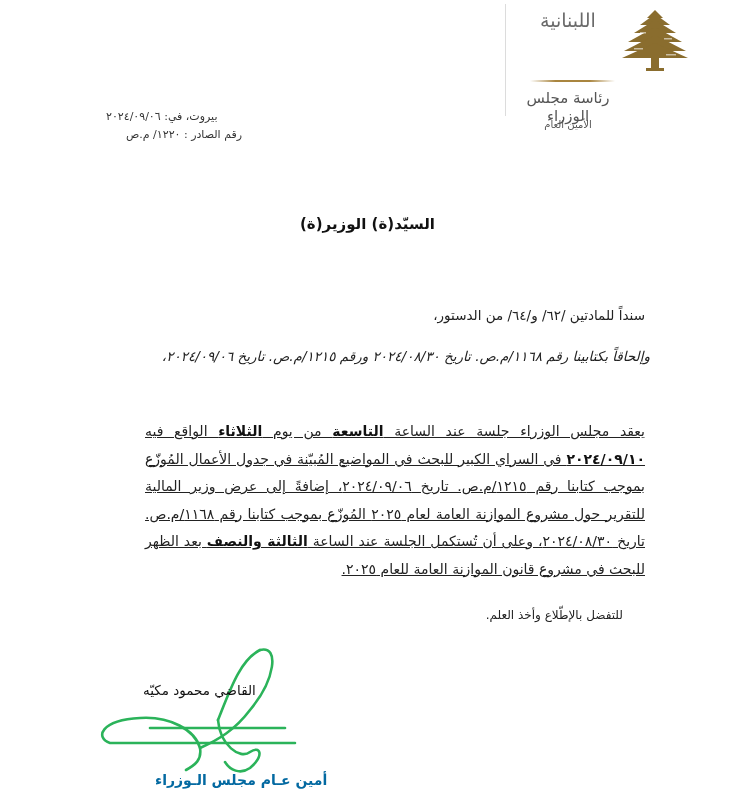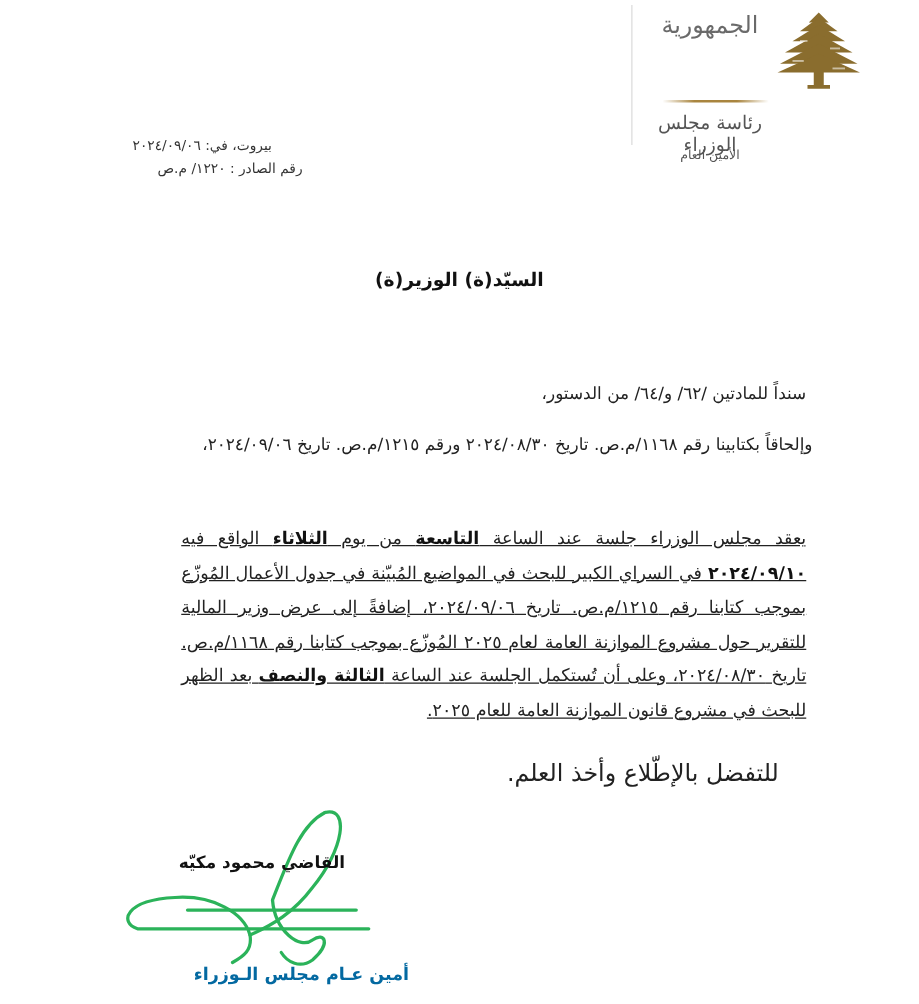--- a/index.html
+++ b/index.html
@@ -29,30 +29,30 @@
   .meta-line { font-size: 11px; color: #333; right: 595px; white-space: nowrap; }
   #meta-date { top: 110px; left: 90px; right: auto; margin-left: 16px; }
   #meta-ref { top: 128px; left: 94px; right: auto; margin-left: 32px; }
 
   
   #addressee { top: 215px; left: 0; width: 735px; text-align: center; font-weight: bold; font-size: 15px; color: #111; }
 
   
   .para { right: 90px; font-size: 13.5px; color: #222; white-space: nowrap; text-align: right; }
   #ref-line-1 { top: 307px; }
-  #ref-line-2 { top: 348px; right: 85px; }
+  #ref-line-2 { top: 348px; right: 85px; font-style: italic; }
 
   #main-paragraph { top: 418px; right: 90px; width: 500px; font-size: 14px; line-height: 27.5px; color: #222; text-align: justify; text-align-last: right; text-decoration: underline; }
   #main-paragraph b { color: #111; }
 
-  #closing { top: 608px; right: 112px; font-size: 19px; color: #222; margin-left: 16px; }
+  #closing { top: 608px; right: 112px; font-size: 12px; color: #222; margin-left: 16px; }
 
   
   #signature-drawing { left: 100px; top: 640px; width: 260px; height: 140px; }
-  #signatory-name { top: 682px; left: 143px; font-size: 13.5px; font-weight: bold; color: #111; white-space: nowrap; }
+  #signatory-name { top: 682px; left: 143px; font-size: 13.5px; font-weight: normal; color: #111; white-space: nowrap; }
   #signatory-title { top: 772px; left: 155px; font-size: 14px; font-weight: bold; color: #0369a1; white-space: nowrap; }
 </style>
 </head>
 <body>
 
 <div id="letterhead-divider" class="abs"></div>
 
 <svg id="cedar-logo" class="abs" viewBox="0 0 70 66">
   <g fill="#8a6d2e">
     <polygon points="35,2 27,10 43,10"></polygon>
@@ -66,21 +66,21 @@
   </g>
   <g fill="#ffffff" opacity="0.55">
     <rect x="20" y="24" width="6" height="1.5"></rect>
     <rect x="44" y="30" width="8" height="1.5"></rect>
     <rect x="14" y="40" width="9" height="1.5"></rect>
     <rect x="46" y="46" width="10" height="1.5"></rect>
   </g>
 </svg>
 
 <div id="republic-title" class="abs rtl">
-  <span>الجمهورية</span>
+  <span>اللبنانية</span>
 </div>
 <div id="gold-rule" class="abs"></div>
 <div id="office-name" class="abs rtl">رئاسة مجلس الوزراء</div>
 <div id="office-subtitle" class="abs rtl">الأمين العام</div>
 
 <div id="meta-date" class="abs rtl meta-line">بيروت، في: ٢٠٢٤/٠٩/٠٦</div>
 <div id="meta-ref" class="abs rtl meta-line">رقم الصادر : ١٢٢٠/ م.ص</div>
 
 <div id="addressee" class="abs rtl">السيّد(ة) الوزير(ة)</div>
 

